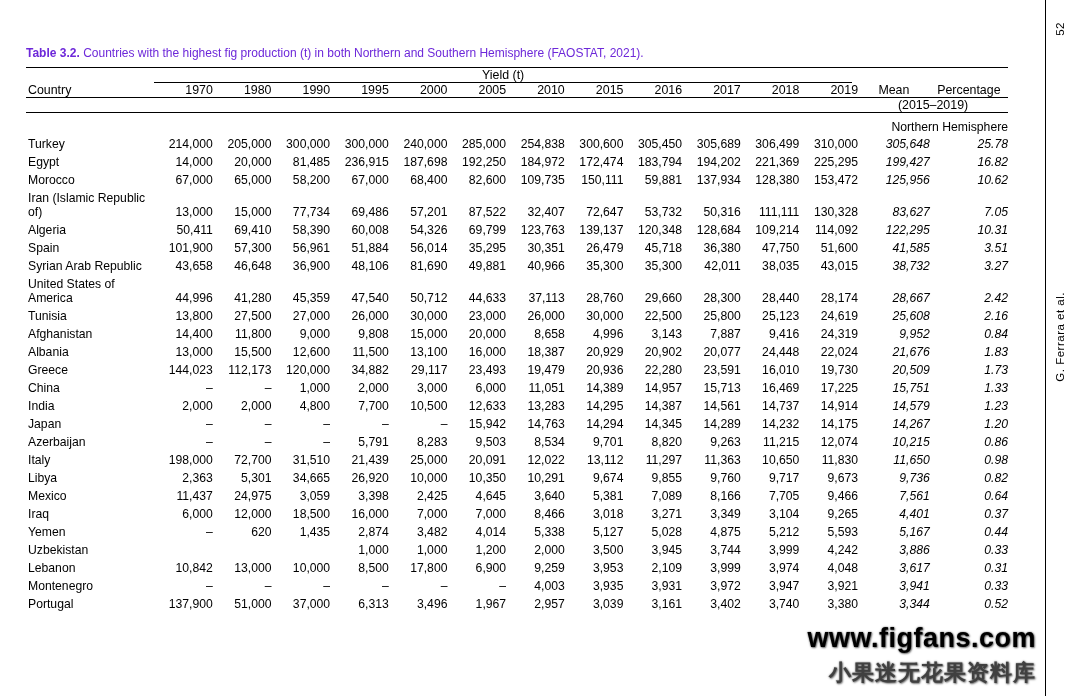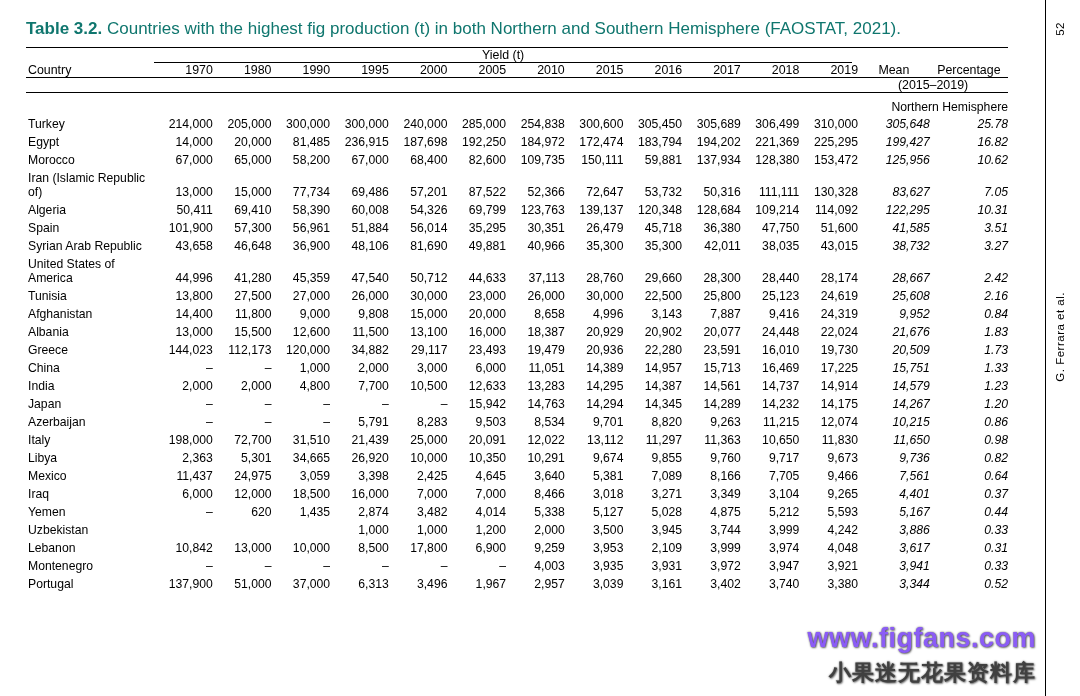--- a/index.html
+++ b/index.html
@@ -21,24 +21,25 @@
     height: 696px;
     box-sizing: border-box;
   }
   .table-wrap {
     position: absolute;
     left: 26px;
     top: 18px;
     width: 982px;
   }
   .caption {
-    font-size: 17px;
+    font-size: 12px;
     line-height: 1.35;
     padding-bottom: 6px;
-    color: #0f766e;
+    color: #6d28d9;
+    margin-top: 27px;
   }
   .caption .cap-label {
     font-weight: bold;
   }
   .rule-top {
     border-top: 1.4px solid #000;
   }
   table.fig {
     border-collapse: collapse;
     width: 982px;
@@ -149,21 +150,21 @@
     height: 696px;
     background: #000;
   }
   
   .wm1 {
     position: absolute;
     right: 44px;
     bottom: 42px;
     font-size: 27px;
     font-weight: bold;
-    color: #8b5cf6;
+    color: #000000;
     text-shadow: 0 0 2px rgba(0,0,0,0.55), 1px 1px 2px rgba(0,0,0,0.5);
     font-family: "Liberation Sans", sans-serif;
     letter-spacing: 0.5px;
     margin-top: 30px;
   }
   .wm2 {
     position: absolute;
     right: 44px;
     bottom: 8px;
     font-size: 22px;
@@ -300,21 +301,21 @@
             <td class="italic">10.62</td>
           </tr>
           <tr class="data">
             <td class="country">Iran (Islamic Republic of)</td>
             <td>13,000</td>
             <td>15,000</td>
             <td>77,734</td>
             <td>69,486</td>
             <td>57,201</td>
             <td>87,522</td>
-            <td>52,366</td>
+            <td>32,407</td>
             <td>72,647</td>
             <td>53,732</td>
             <td>50,316</td>
             <td>111,111</td>
             <td>130,328</td>
             <td class="italic">83,627</td>
             <td class="italic">7.05</td>
           </tr>
           <tr class="data">
             <td class="country">Algeria</td>

